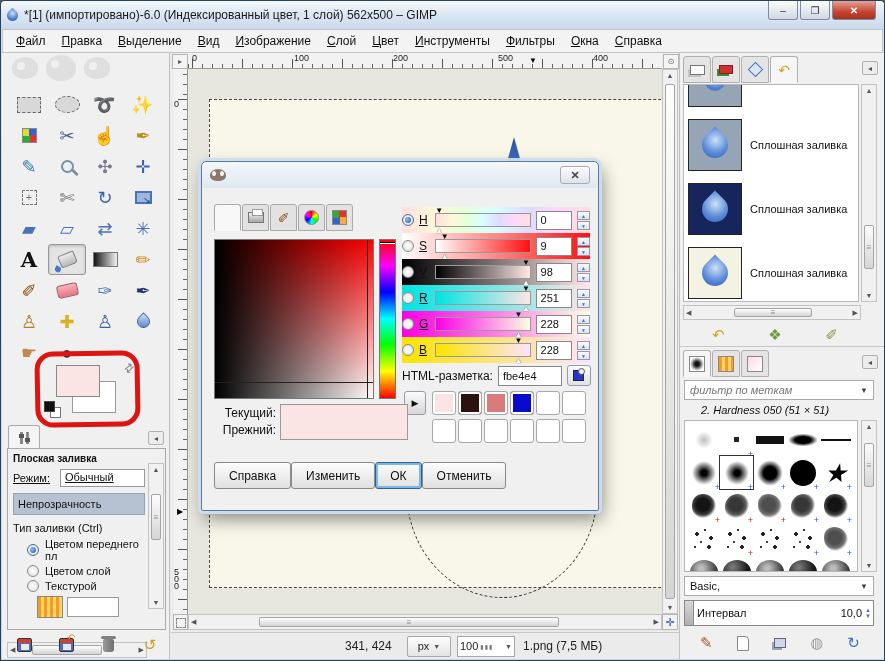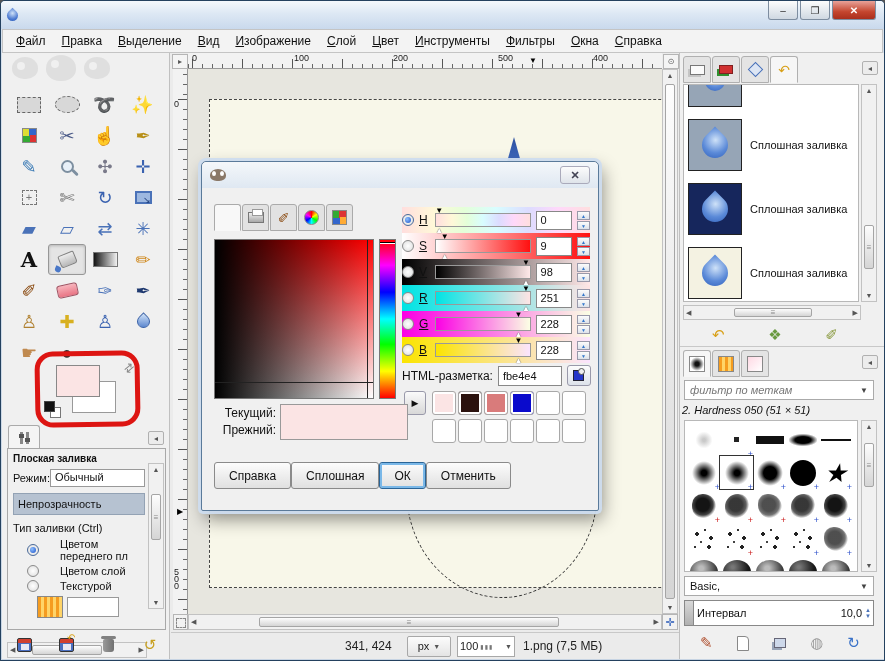--- a/index.html
+++ b/index.html
@@ -79,26 +79,26 @@
              display:flex; align-items:center; justify-content:center; gap:3px; }
   .opt-tab i { width:3px; height:12px; background:#888; position:relative; }
   .opt-tab i::after { content:""; position:absolute; left:-1px; width:5px; height:4px; background:#555; }
   .opt-tab i:nth-child(1)::after{ top:2px; } .opt-tab i:nth-child(2)::after{ bottom:2px; }
   .collapse-btn { position:absolute; width:16px; height:14px; border:1px solid #b0b0b0; background:#ececec;
                   font-size:8px; color:#555; display:flex; align-items:center; justify-content:center; border-radius:2px;}
 
   .tool-opts { position:absolute; left:5px; top:395px; width:159px; height:182px; background:#f0f0f0;
                border:1px solid #a8a8a8; padding:4px 20px 18px 5px; overflow:hidden; }
   .to-title { font-weight:bold; font-size:10px; margin-bottom:5px; }
-  .mode-row { display:flex; align-items:center; gap:0; font-size:11px; margin-bottom:6px; }
+  .mode-row { display:flex; align-items:center; gap:10px; font-size:11px; margin-bottom:6px;text-decoration:underline; }
   .combo { background:#fff; border:1px solid #999; padding:1px 4px; font-size:11px; flex:1; height:18px; }
   .opacity-bar { height:22px; background:#b6c2d1; border:1px solid #93a2b4; display:flex; align-items:center;
                  padding:0 4px; font-size:11px; margin-bottom:7px; }
   .ft-label { font-size:11px; margin-bottom:4px; }
-  .radio-row { display:flex; align-items:center; gap:21px; margin:3px 0 3px 14px; font-size:11px; }
+  .radio-row { display:flex; align-items:center; gap:6px; margin:3px 0 3px 14px; font-size:11px; }
   .radio { width:12px; height:12px; border-radius:50%; border:1px solid #8a8a8a;
            background:radial-gradient(#fff,#dcdcdc); flex:0 0 12px; }
   .radio.on { border-color:#4a6a9a; }
   .radio.on::after { content:""; display:block; width:6px; height:6px; margin:2px; border-radius:50%;
                      background:radial-gradient(circle at 35% 35%,#8ec0ff,#1a50c8); }
   .pattern-row { display:flex; gap:4px; margin:4px 0 0 24px; align-items:center; }
   .pattern-swatch { width:26px; height:22px; border:1px solid #888;
                     background:repeating-linear-gradient(90deg,#f59c20 0 3px,#ffd468 3px 6px); }
   .pattern-combo { width:52px; height:20px; background:#fff; border:1px solid #999; }
 
@@ -195,21 +195,21 @@
   .undo-label { font-size:11px; }
   .rt-vscroll { left:181px; top:31px; width:16px; height:218px; }
   .rt-hscroll { left:3px; top:252px; width:178px; height:15px; }
   .rt-footer { position:absolute; left:10px; top:272px; width:170px; display:flex; justify-content:space-around; }
 
   .bdock { position:absolute; left:0; top:293px; width:100%; height:313px; border-top:1px solid #c8c8c8; }
   .filter-combo { position:absolute; left:4px; top:33px; width:190px; height:20px; border:1px solid #aaa;
                   background:#fff; display:flex; align-items:center; justify-content:space-between;
                   padding:0 5px; font-size:11px; }
   .filter-combo .ph { font-style:italic; color:#777; }
-  .brush-title { position:absolute; left:2px; top:57px; font-size:11px; font-style:italic; }
+  .brush-title { position:absolute; left:21px; top:57px; font-size:11px; font-style:italic; }
   .brush-grid { position:absolute; left:4px; top:73px; width:174px; height:152px; border:1px solid #b8b8b8;
                 background:#fff; overflow:hidden; display:flex; flex-wrap:wrap; align-content:flex-start; padding:2px; }
   .bcell { width:33px; height:33px; display:flex; align-items:center; justify-content:center; position:relative; }
   .bcell.sel { outline:1px solid #333; }
   .bcell.pb::after { content:"+"; position:absolute; right:0; bottom:-3px; color:#3355cc; font-size:9px; }
   .bcell.pr::after { content:"+"; position:absolute; right:0; bottom:-3px; color:#cc2222; font-size:9px; }
   .b-speck i { width:20px; height:20px; background:radial-gradient(circle,#c9c9c9 10%,transparent 60%); }
   .b-dot i { width:5px; height:5px; background:#222; }
   .b-bar i { width:28px; height:8px; background:#111; }
   .b-ellipse i { width:28px; height:12px; background:radial-gradient(ellipse,#000 40%,transparent 75%); }
@@ -312,20 +312,21 @@
   .dbtn::first-letter { text-decoration:underline; }
   .dbtn.default { border:1px solid #2a6496; box-shadow:0 0 0 2px #7ab8e8 inset; font-weight:normal; }
 </style>
 </head>
 <body>
 
 <div id="win">
 
   <div class="titlebar">
     <span class="app-drop"></span>
+    <span class="title-text">*[1] (импортировано)-6.0 (Индексированный цвет, 1 слой) 562x500 – GIMP</span>
   </div>
   <div class="win-btns">
 
   <div class="win-btn">
         <span>–</span>
       </div>
       <div class="win-btn">
         <span>❐</span>
       </div>
       <div class="win-btn close">
@@ -1002,18 +1003,18 @@
 
     <div class="cur-labels">
       <div>Текущий:</div>
       <div>Прежний:</div>
     </div>
     <div class="cur-swatch" style="background: rgb(251, 228, 228);"></div>
 
     <div class="dlg-buttons">
 
     <div class="dbtn">Справка</div>
-        <div class="dbtn">Сплошная</div>
+        <div class="dbtn">Изменить</div>
         <div class="dbtn default">ОК</div>
         <div class="dbtn">Отменить</div>
       </div>
   </div>
 </div>
 
 </body></html>

